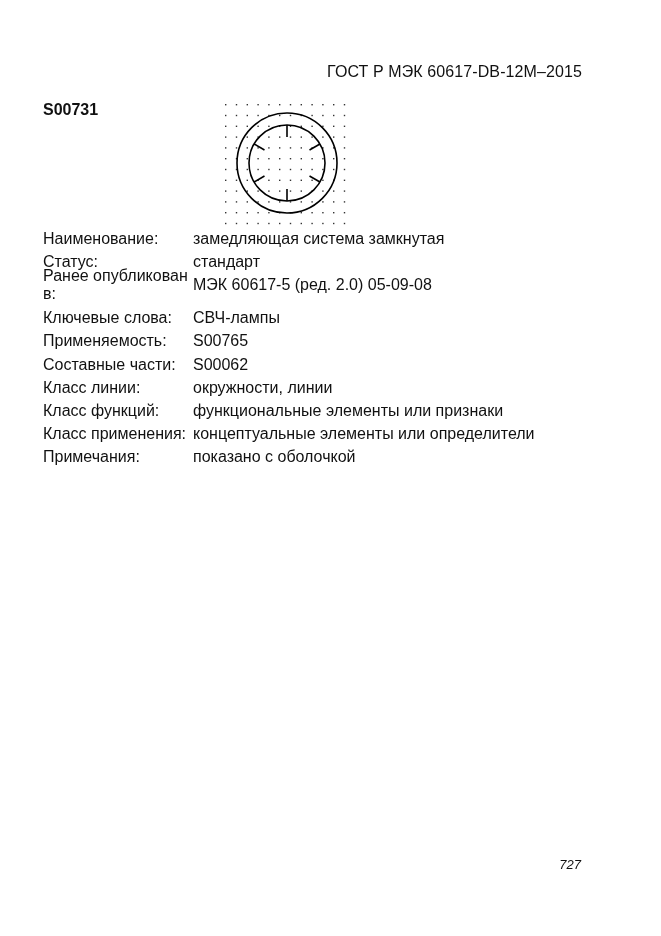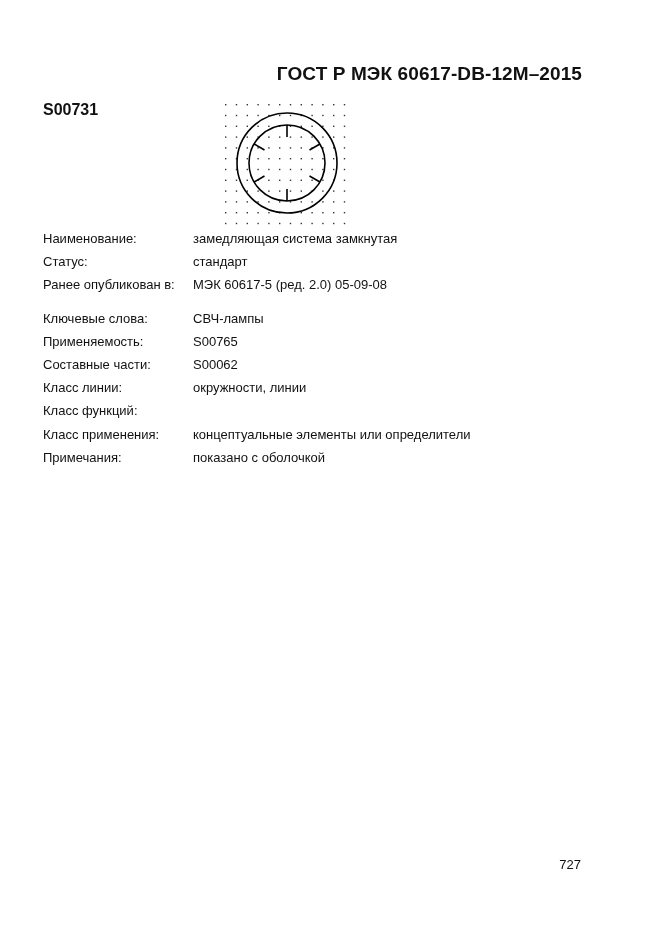--- a/index.html
+++ b/index.html
@@ -1,25 +1,25 @@
 <!DOCTYPE html>
 <html><head>
 <meta charset="utf-8">
 <style>
   html, body { margin: 0; padding: 0; background: #ffffff; }
   body { width: 661px; height: 936px; position: relative; overflow: hidden;
          font-family: "Liberation Sans", sans-serif; color: #111; }
-  .header { position: absolute; top: 63px; right: 79px; font-weight: bold; font-size: 19px; letter-spacing: 0.1px; margin-left: 48px; }
+  .header { position: absolute; top: 63px; right: 79px; font-weight: normal; font-size: 16px; letter-spacing: 0.1px; margin-left: 48px; }
   .code { position: absolute; top: 101px; left: 43px; font-weight: bold; font-size: 16px; }
   .symbol { position: absolute; left: 220px; top: 99px; width: 130px; height: 128px; }
-  .fields { position: absolute; left: 43px; top: 227px; font-size: 13px; }
+  .fields { position: absolute; left: 43px; top: 227px; font-size: 16px; }
   .row { display: flex; height: 23.2px; align-items: center; }
   .row .label { width: 150px; }
   .gap { height: 10px; }
-  .page-num { position: absolute; top: 857px; right: 80px; font-size: 13px; }
+  .page-num { position: absolute; top: 857px; right: 80px; font-size: 13px; font-style: italic; }
 </style>
 </head>
 <body>
 
 <div class="header">ГОСТ Р МЭК 60617-DB-12M–2015</div>
 
 <div class="code">S00731</div>
 
 <div class="symbol">
   <svg width="130" height="128" viewBox="0 0 130 128" xmlns="http://www.w3.org/2000/svg">
@@ -207,20 +207,21 @@
   <div class="row">
     <span class="label">Составные части:</span>
     <span class="value">S00062</span>
   </div>
   <div class="row">
     <span class="label">Класс линии:</span>
     <span class="value">окружности, линии</span>
   </div>
   <div class="row">
     <span class="label">Класс функций:</span>
+    <span class="value">функциональные элементы или признаки</span>
   </div>
   <div class="row">
     <span class="label">Класс применения:</span>
     <span class="value">концептуальные элементы или определители</span>
   </div>
   <div class="row">
     <span class="label">Примечания:</span>
     <span class="value">показано с оболочкой</span>
   </div>
 </div>

